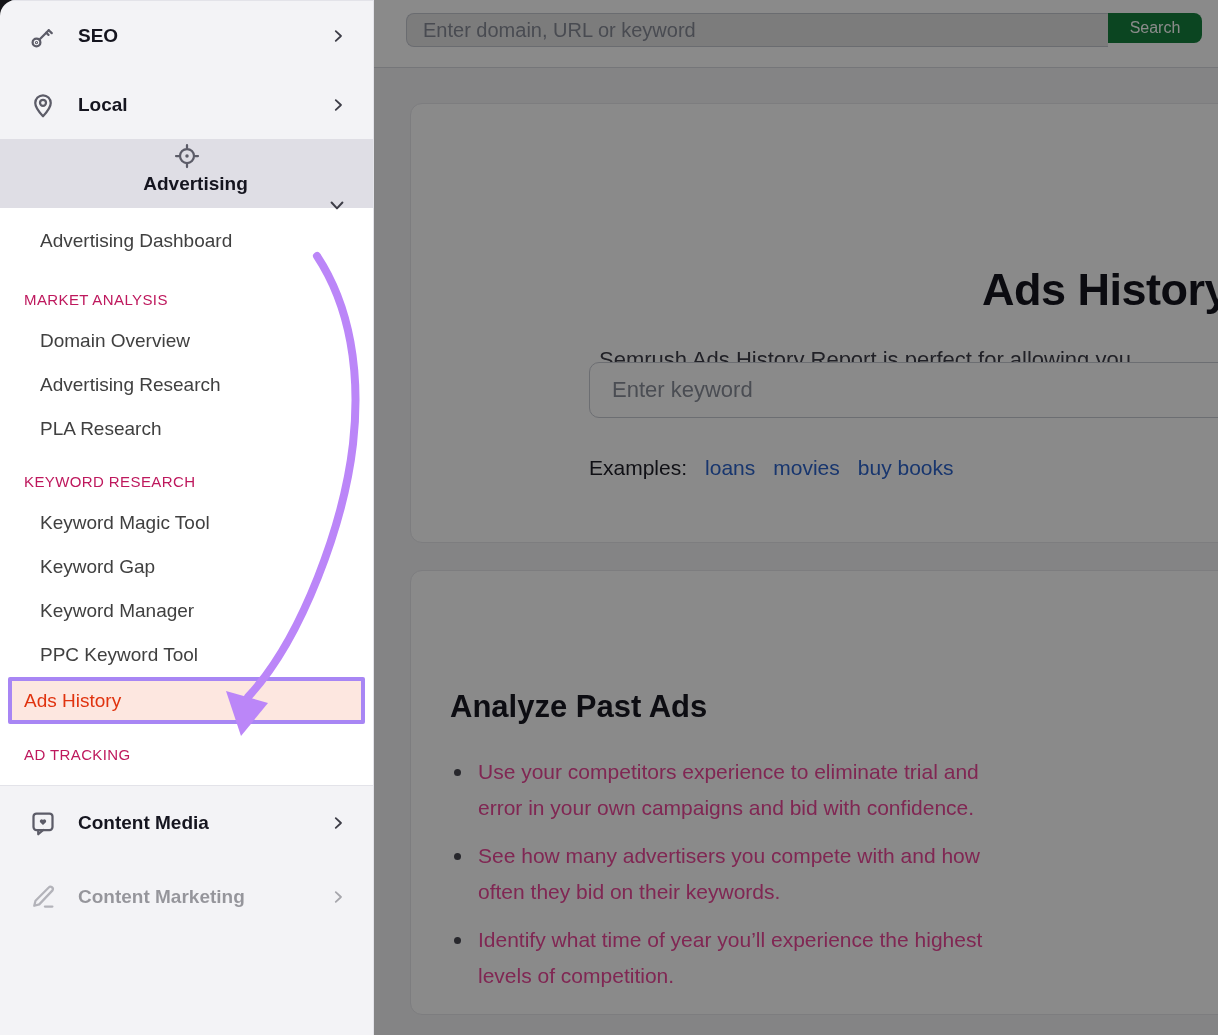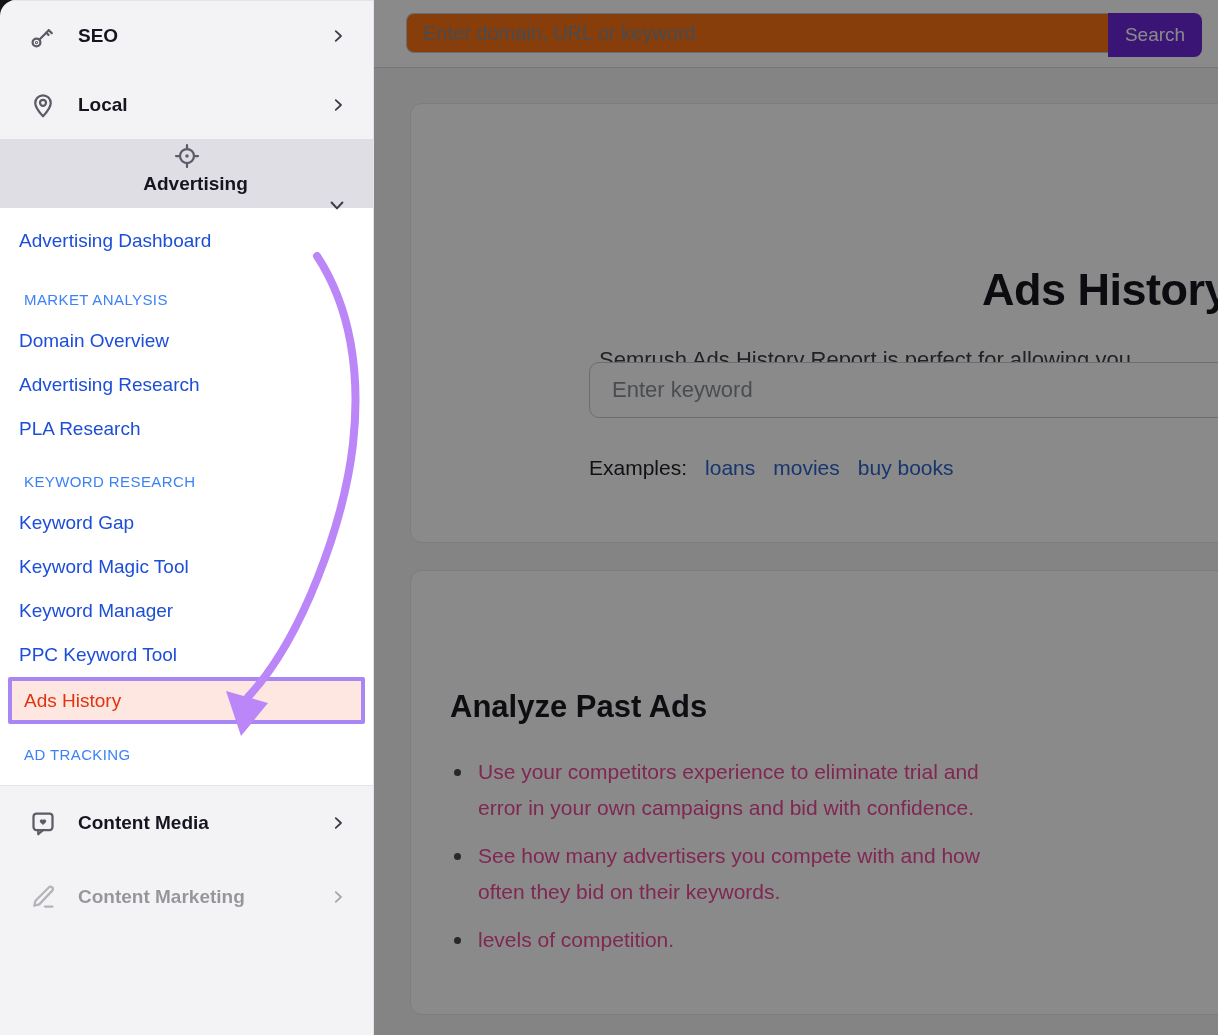--- a/index.html
+++ b/index.html
@@ -11,30 +11,30 @@
   }
 
   
   #corner { position:absolute; left:0; top:0; width:20px; height:28px; background:#141418; z-index:1; }
 
   
   .main { position:absolute; left:374px; top:0; right:0; bottom:0; background:#f4f4f6; z-index:2; }
 
   .topbar { position:absolute; left:0; top:0; right:0; height:68px; background:#ffffff; border-bottom:1px solid #d9dae0; }
   .search-input {
-    position:absolute; left:32px; top:13px; width:702px; height:40px;
+    position:absolute; left:32px; top:13px; width:702px; height:34px;
     border:1px solid #c5c8d0; border-right:none; border-radius:8px 0 0 8px;
-    padding:0 16px; font-size:20px; color:#3c3f48; background:#f97316; outline:none;
+    padding:0 16px; font-size:20px; color:#3c3f48; background:#e5e5e5; outline:none;
     font-family:inherit;
   }
   .search-input::placeholder { color:#878b97; opacity:1; }
   .search-btn {
-    position:absolute; left:734px; top:13px; width:94px; height:44px;
-    background:#6d28d9; color:#ffffff; border:none; border-radius:0 8px 8px 0;
-    font-size:19px; font-family:inherit; cursor:pointer;
+    position:absolute; left:734px; top:13px; width:94px; height:30px;
+    background:#15803d; color:#ffffff; border:none; border-radius:0 8px 8px 0;
+    font-size:16px; font-family:inherit; cursor:pointer;
   }
 
   .content { position:absolute; left:0; top:68px; right:0; bottom:0; background:#f4f4f6; }
   .card { position:absolute; left:36px; width:1420px; background:#ffffff; border:1px solid #e7e7eb; border-radius:12px; }
   #card-hero { top:35px;  height:440px; }
   #card-feat { top:502px; height:445px; }
 
   .hero-title { position:absolute; left:571px; top:160px; font-size:45px; font-weight:800; color:#16161f; white-space:nowrap; letter-spacing:-0.5px; }
   .hero-sub   { position:absolute; font-size:22px; color:#3e3e48; white-space:nowrap; }
   #hero-sub1  { left:188px; top:243px; }
@@ -65,22 +65,22 @@
   .nav-item { position:relative; display:flex; align-items:center; height:69px; padding:0 26px; cursor:pointer; }
   #row-projects { height:68px; }
   .nav-item .icon { width:34px; height:34px; display:flex; align-items:center; justify-content:center; color:#5c5c68; flex:0 0 34px; }
   .nav-item .lbl { margin-left:18px; font-size:19px; font-weight:700; color:#15151f; }
   .nav-item .chev { margin-left:auto; color:#3d3d47; display:flex; }
   .nav-item.active { background:#dfdee5;flex-direction:column; }
   .nav-item.disabled { opacity:0.42; }
   .divider { height:1px; background:#e3e3e9; }
 
   .submenu { background:#ffffff; padding:11px 0; }
-  .sub-item { height:44px; line-height:44px; padding-left:19px; font-size:19px; color:#1d4ed8; cursor:pointer; white-space:nowrap; }
-  .sub-header { height:40px; display:flex; align-items:center; padding-left:24px; font-size:15px; letter-spacing:0.4px; color:#3b82f6; white-space:nowrap; }
+  .sub-item { height:44px; line-height:44px; padding-left:40px; font-size:19px; color:#404040; cursor:pointer; white-space:nowrap; }
+  .sub-header { height:40px; display:flex; align-items:center; padding-left:24px; font-size:15px; letter-spacing:0.4px; color:#be185d; white-space:nowrap; }
   .mt16 { margin-top:16px; } .mt10 { margin-top:10px; }
   .sub-item.highlight {
     margin:0 8px; height:47px; line-height:39px; padding-left:12px;
     border:4px solid #a886f4; border-radius:2px; background:#fde7e0; color:#e0330f;
   }
 
   
   #arrow-svg { position:absolute; left:0; top:0; width:1218px; height:1035px; z-index:20; pointer-events:none; }
 </style>
 </head>
@@ -112,20 +112,21 @@
       <ul class="bullets">
         <li>
           <div class="bline">Use your competitors experience to eliminate trial and</div>
           <div class="bline">error in your own campaigns and bid with confidence.</div>
         </li>
         <li>
           <div class="bline">See how many advertisers you compete with and how</div>
           <div class="bline">often they bid on their keywords.</div>
         </li>
         <li>
+          <div class="bline">Identify what time of year you’ll experience the highest</div>
           <div class="bline">levels of competition.</div>
         </li>
       </ul>
     </div>
 
   </div>
 
   <div class="dim-overlay"></div>
 </div>
 
@@ -183,22 +184,22 @@
     </span>
   </div>
 
   <div class="submenu">
     <div class="sub-item">Advertising Dashboard</div>
     <div class="sub-header mt16">MARKET ANALYSIS</div>
     <div class="sub-item">Domain Overview</div>
     <div class="sub-item">Advertising Research</div>
     <div class="sub-item">PLA Research</div>
     <div class="sub-header mt10">KEYWORD RESEARCH</div>
+    <div class="sub-item">Keyword Magic Tool</div>
     <div class="sub-item">Keyword Gap</div>
-    <div class="sub-item">Keyword Magic Tool</div>
     <div class="sub-item">Keyword Manager</div>
     <div class="sub-item">PPC Keyword Tool</div>
     <div class="sub-item highlight">Ads History</div>
     <div class="sub-header mt10">AD TRACKING</div>
   </div>
 
   <div class="divider"></div>
 
   <div class="nav-item" style="height:74px">
     <span class="icon">

